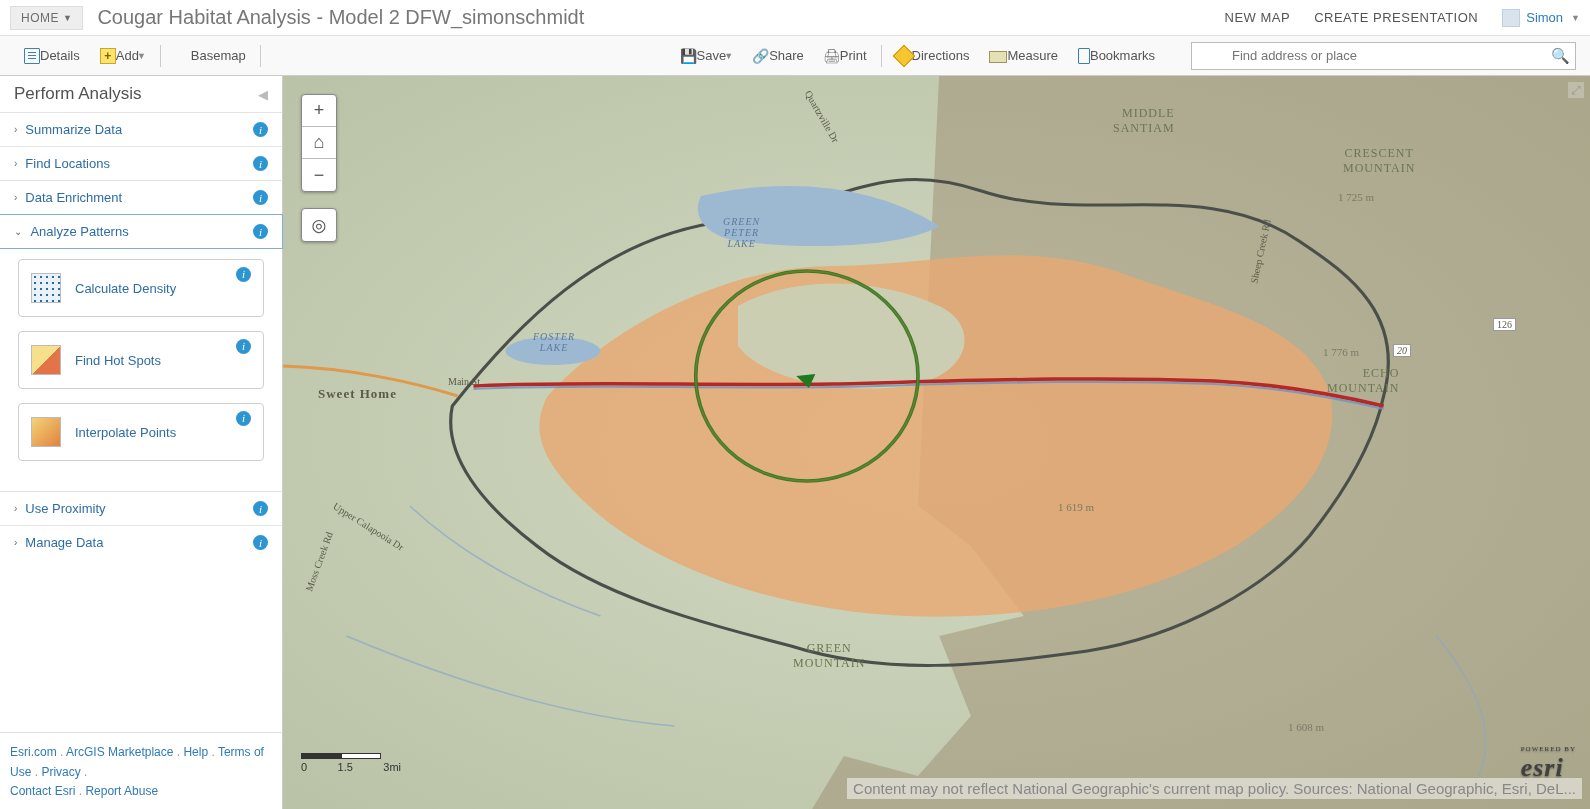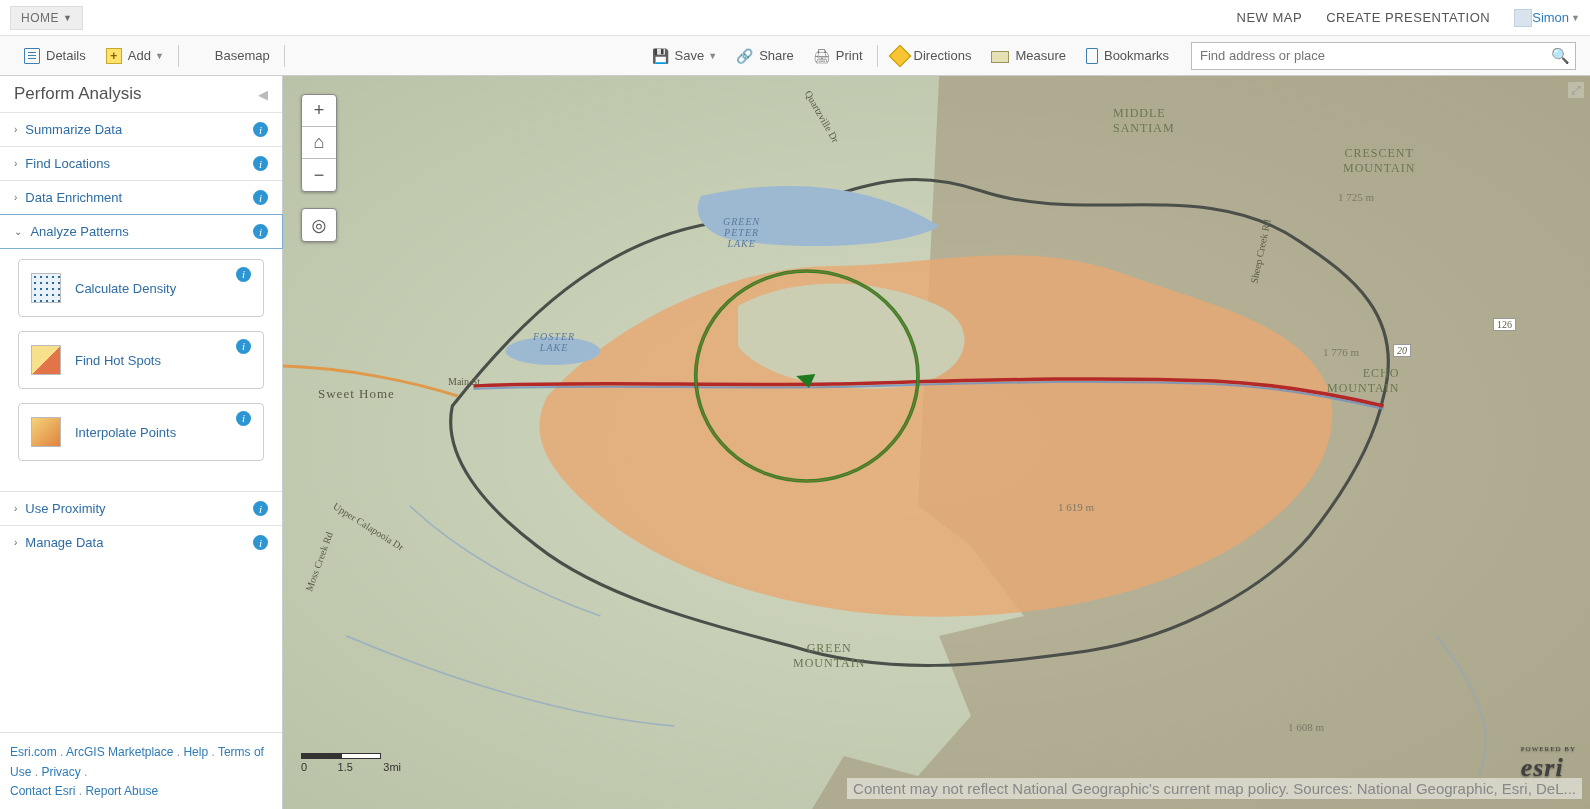--- a/index.html
+++ b/index.html
@@ -6,27 +6,27 @@
 body { font-family: "Helvetica Neue", Arial, sans-serif; font-size: 13px; color: #4c4c4c; background: #fff; width: 1590px; height: 809px; overflow: hidden; position: relative; }
 
 
 .header { height: 36px; display: flex; align-items: center; padding: 0 10px; border-bottom: 1px solid #e0e0e0; }
 .home-btn { background:#eee; border:1px solid #ddd; padding:4px 10px; font-size:12px; color:#6d6d6d; display:flex; align-items:center; cursor:pointer; letter-spacing:.5px; }
 .home-btn .caret { margin-left:4px; font-size:9px; }
 .title { font-size:20px; color:#777; margin-left:14px; flex: 0 0 auto; font-weight:300; }
 .header-spacer { flex:1; }
 .header-right { display:flex; align-items:center; gap:24px; }
 .header-link { font-size:13px; color:#555; letter-spacing:.5px; cursor:pointer; }
-.user { display:flex; align-items:center; color:#2e7bb6; cursor:pointer;justify-content:flex-end; }
+.user { display:flex; align-items:center; gap:6px; color:#2e7bb6; cursor:pointer;justify-content:flex-end; }
 .user .avatar { width:18px; height:18px; background:#d8e3ed; border:1px solid #c0d0e0; }
 .user .caret { font-size:9px; color:#888; margin-left:2px; }
 
 
 .toolbar { height:40px; background:#f9f9f9; border-bottom:1px solid #ccc; display:flex; align-items:center; padding:0 14px; font-size:13px; color:#555; }
-.tbtn { display:flex; align-items:center; gap:6px; padding:0 10px; cursor:pointer; height:40px; }
+.tbtn { display:flex; align-items:center; padding:0 10px; cursor:pointer; height:40px; }
 .tbtn .caret { font-size:9px; color:#888; margin-left:-2px; }
 .tsep { width:1px; height:22px; background:#ccc; margin:0 4px; }
 .toolbar-spacer { flex:1; }
 .search-box { position:relative; width:385px; height:28px; border:1px solid #bcbcbc; background:#fff; display:flex; align-items:center; }
 .search-box input { border:none; outline:none; flex:1; padding:0 8px; font-size:13px; color:#555; }
 .search-box .mag { width:28px; text-align:center; color:#555; cursor:pointer; font-size:15px; }
 
 
 .ico { width:16px; height:16px; display:inline-flex; align-items:center; justify-content:center; font-size:14px; }
 .ico-details { width:16px;height:16px;border:1px solid #3b7fb5;border-radius:1px;position:relative;}
@@ -66,21 +66,21 @@
 .footer .dot { color:#999; }
 
 
 .map { flex:1; position:relative; background:#c6ceb0; overflow:hidden; }
 .map svg.terrain { position:absolute; inset:0; width:100%; height:100%; }
 .zoom-ctrl { position:absolute; top:18px; left:18px; width:36px; background:#fff; border:1px solid #888; border-radius:4px; box-shadow:0 1px 3px rgba(0,0,0,.3); }
 .zoom-ctrl div { height:32px; border-bottom:1px solid #bbb; display:flex; align-items:center; justify-content:center; font-size:18px; cursor:pointer; color:#555; }
 .zoom-ctrl div:last-child{border-bottom:none;}
 .locate-ctrl { position:absolute; top:132px; left:18px; width:36px; height:34px; background:#fff; border:1px solid #888; border-radius:4px; box-shadow:0 1px 3px rgba(0,0,0,.3); display:flex; align-items:center; justify-content:center; cursor:pointer; font-size:17px; color:#555; }
 .m-label { position:absolute; font-family:Georgia,serif; font-size:12px; color:#5b5b48; white-space:nowrap; }
-.m-label.big { font-size:13px; font-weight:normal; letter-spacing:1px; }
+.m-label.big { font-size:13px; font-weight:bold; letter-spacing:1px; }
 .m-label.mtn { color:#6b7752; font-variant:small-caps; letter-spacing:1px; }
 .m-label.lake { color:#5a7aa0; font-style:italic; letter-spacing:1px; font-size:10px; text-align:center; }
 .m-label.elev { color:#7a7a68; font-size:11px; }
 .scalebar { position:absolute; left:18px; bottom:50px; display:flex; align-items:flex-end; color:#333; font-size:11px; }
 .scalebar .seg { height:6px; border:1px solid #333; }
 .scalebar .seg.a{width:40px;background:#333;border-right:none;}
 .scalebar .seg.b{width:40px;background:#fff;}
 .scalebar .nums{position:absolute;top:8px;left:0;width:100px;display:flex;justify-content:space-between;}
 .attribution { position:absolute; right:8px; bottom:10px; font-size:15px; color:#888; background:rgba(255,255,255,.5); padding:2px 6px; }
 .esri-logo { position:absolute; right:14px; bottom:26px; font-family:Georgia,serif; font-style:italic; font-weight:bold; font-size:26px; color:#404040; text-shadow:0 1px 2px rgba(0,0,0,.4); letter-spacing:1px; }
@@ -88,20 +88,21 @@
 .expand-icn{position:absolute;top:6px;right:6px;width:16px;height:16px;color:#999;cursor:pointer;font-size:12px;display:flex;align-items:center;justify-content:center;background:rgba(255,255,255,.25);}
 </style>
 </head>
 <body>
 
 <div class="header">
   <div class="home-btn">
     <span>HOME</span>
     <span class="caret">▼</span>
   </div>
+  <div class="title">Cougar Habitat Analysis - Model 2 DFW_simonschmidt</div>
   <div class="header-spacer"></div>
   <div class="header-right">
     <span class="header-link">NEW MAP</span>
     <span class="header-link">CREATE PRESENTATION</span>
     <div class="user">
       <span class="avatar"></span>
       <span>Simon</span>
       <span class="caret">▼</span>
     </div>
   </div>
@@ -150,21 +151,21 @@
     <span>Directions</span>
   </div>
   <div class="tbtn">
     <span class="ico ico-measure"></span>
     <span>Measure</span>
   </div>
   <div class="tbtn">
     <span class="ico ico-bm"></span>
     <span>Bookmarks</span>
   </div>
-  <div class="search-box" style="margin-left:12px;">
+  <div class="search-box" style="margin-left:26px;padding-left:32px;">
     <input placeholder="Find address or place" style="">
     <span class="mag">🔍</span>
   </div>
 </div>
 
 <div class="content">
 
   <div class="panel">
     <div class="panel-title">
       <span>Perform Analysis</span>
@@ -274,21 +275,21 @@
     </div>
     <div class="locate-ctrl">◎</div>
     <div class="expand-icn">⤢</div>
 
     <div class="m-label big" style="left:35px;top:310px;">Sweet Home</div>
     <div class="m-label lake" style="left:440px;top:140px;white-space:pre;">GREEN
 PETER
 LAKE</div>
     <div class="m-label lake" style="left:250px;top:255px;white-space:pre;">FOSTER
 LAKE</div>
-    <div class="m-label mtn" style="left:830px;top:30px;white-space:pre;text-align:left;">MIDDLE
+    <div class="m-label mtn" style="left:830px;top:30px;white-space:pre;text-align:right;">MIDDLE
 SANTIAM</div>
     <div class="m-label mtn" style="left:1060px;top:70px;white-space:pre;text-align:center;">CRESCENT
 MOUNTAIN</div>
     <div class="m-label mtn" style="left:1010px;top:290px;white-space:pre;text-align:right;margin-left:34px;">ECHO
 MOUNTAIN</div>
     <div class="m-label mtn" style="left:510px;top:565px;white-space:pre;text-align:center;">GREEN
 MOUNTAIN</div>
     <div class="m-label" style="left:140px;top:300px;font-size:10px;margin-left:25px;">Main St</div>
     <div class="m-label" style="left:45px;top:445px;font-size:10px;transform:rotate(32deg);">Upper Calapooia Dr</div>
     <div class="m-label" style="left:510px;top:35px;font-size:10px;transform:rotate(60deg);">Quartzville Dr</div>

